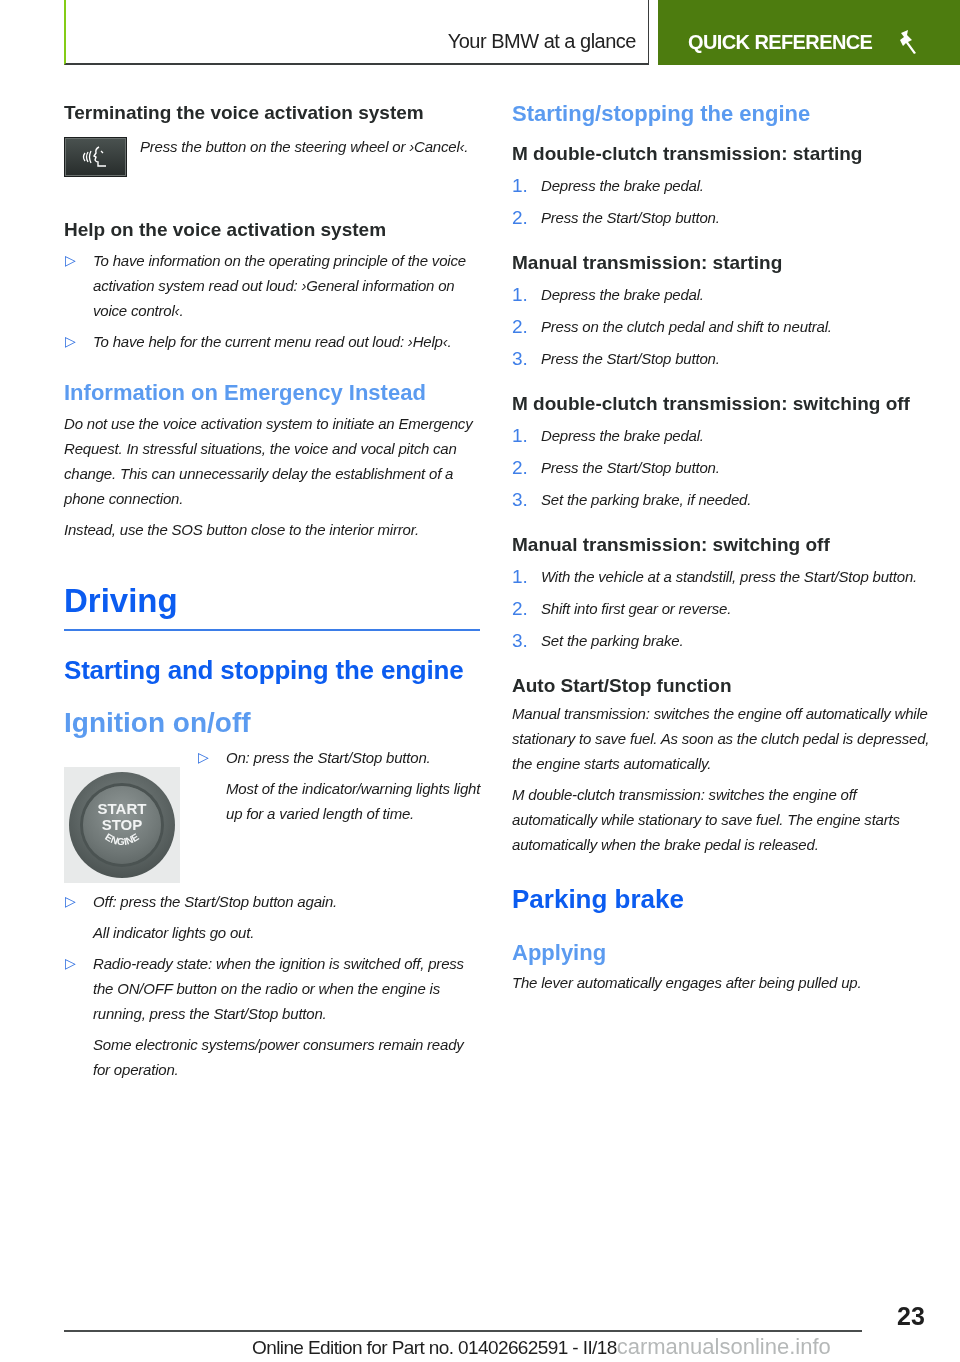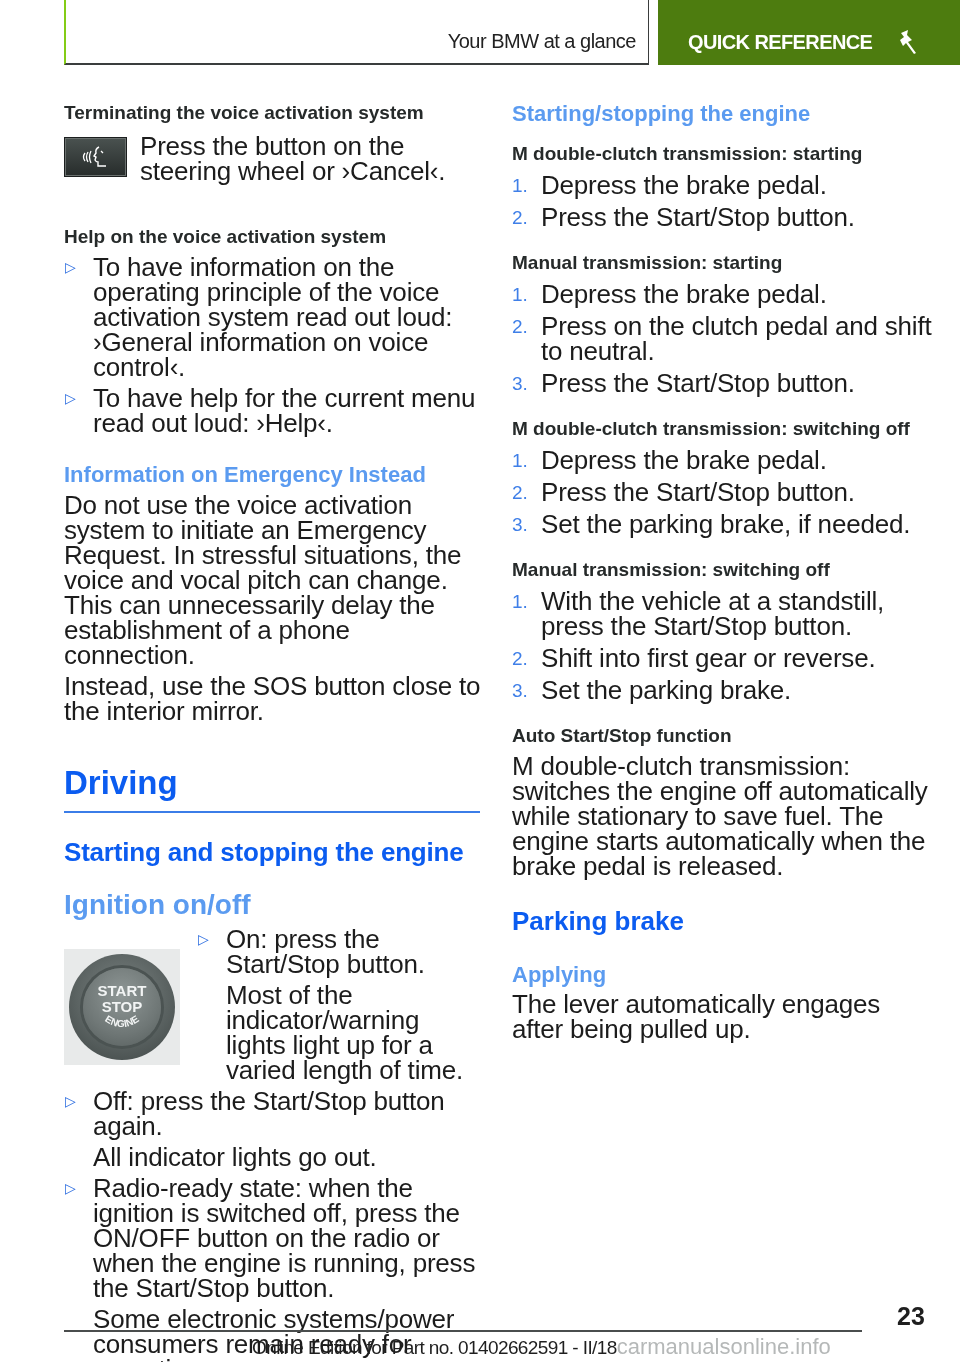--- a/index.html
+++ b/index.html
@@ -12,21 +12,21 @@
   .hdr-left-text { position:absolute; right:12px; bottom:10px; font-size:20px; color:#222; letter-spacing:-0.5px; }
   .hdr-right { position:absolute; left:658px; top:0; width:302px; height:65px; background:#4d7c0f; }
   .hdr-right-text { position:absolute; left:30px; bottom:11px; font-size:20px; font-weight:bold; color:#fff; letter-spacing:-0.6px; }
   .pin-icon { position:absolute; left:236px; top:28px; width:28px; height:28px; }
 
   .col { position:absolute; top:100px; }
   .col-left { left:64px; width:418px; }
   .col-right { left:512px; width:420px; }
 
   .h-small { font-size:19px; font-weight:bold; color:#262a2a; line-height:25px; }
-  .p { font-size:26px; line-height:25px; color:#1c1c1c; letter-spacing:-0.2px; }
+  .p { font-size:15px; line-height:25px; color:#1c1c1c; letter-spacing:-0.2px;font-style:italic; }
   .blue-light { color:#5b9bf0; }
   .blue-dark { color:#0b5cf0; }
 
   .bullet { display:flex; margin-top:6px; }
   .bullet .mark { width:29px; flex:none; color:#2f6fe0; font-size:14px; padding-top:4px; padding-left:1px; }
   .bullet .body { flex:1; }
   .sub-p { margin-top:6px; }
 
   .num { display:flex; margin-top:7px; }
   .num .n { width:29px; flex:none; color:#3f7fe8; font-size:19px; line-height:25px; }
@@ -210,20 +210,21 @@
         <div class="body p">Shift into first gear or reverse.</div>
       </div>
     <div class="num">
         <span class="n">3.</span>
         <div class="body p">Set the parking brake.</div>
       </div>
   </div>
 
   <div class="gap-sec">
     <div class="h-small">Auto Start/Stop function</div>
+    <div class="p" style="margin-top:3px;">Manual transmission: switches the engine off au­tomatically while stationary to save fuel. As soon as the clutch pedal is depressed, the engine starts automatically.</div>
     <div class="p" style="margin-top:6px;">M double-clutch transmission: switches the en­gine off automatically while stationary to save fuel. The engine starts automatically when the brake pedal is released.</div>
   </div>
 
   <div class="h-pb blue-dark">Parking brake</div>
   <div class="h-apply blue-light">Applying</div>
   <div class="p" style="margin-top:3px;">The lever automatically engages after being pulled up.</div>
 </div>
 
 <div class="page-num">23</div>
 <div class="footer-rule"></div>

